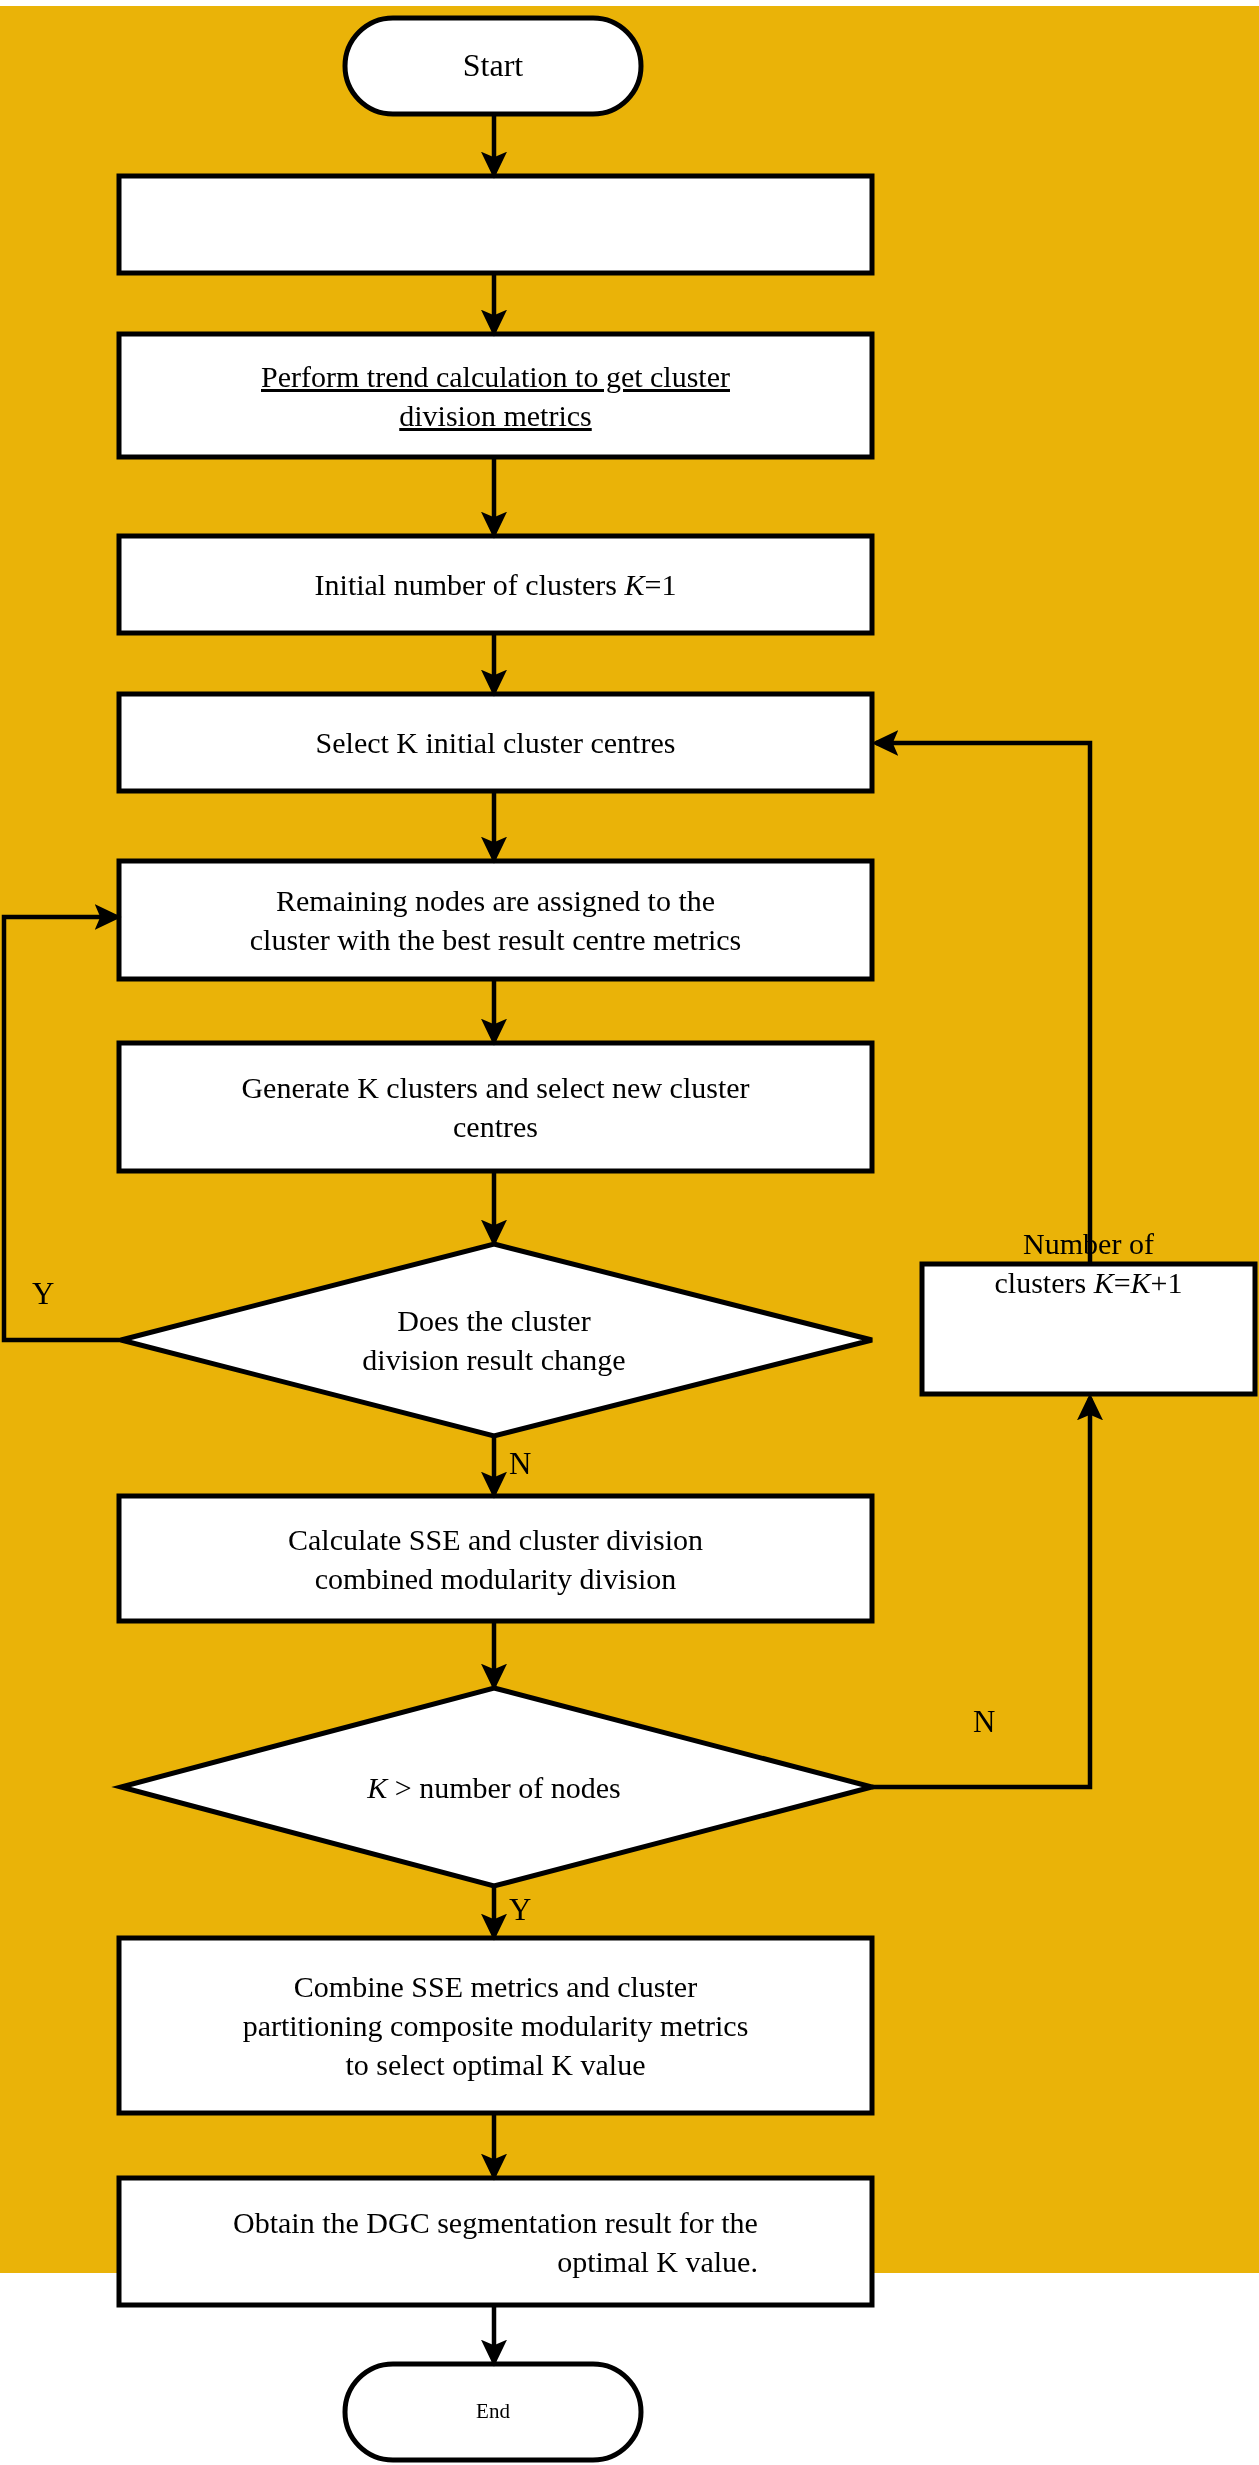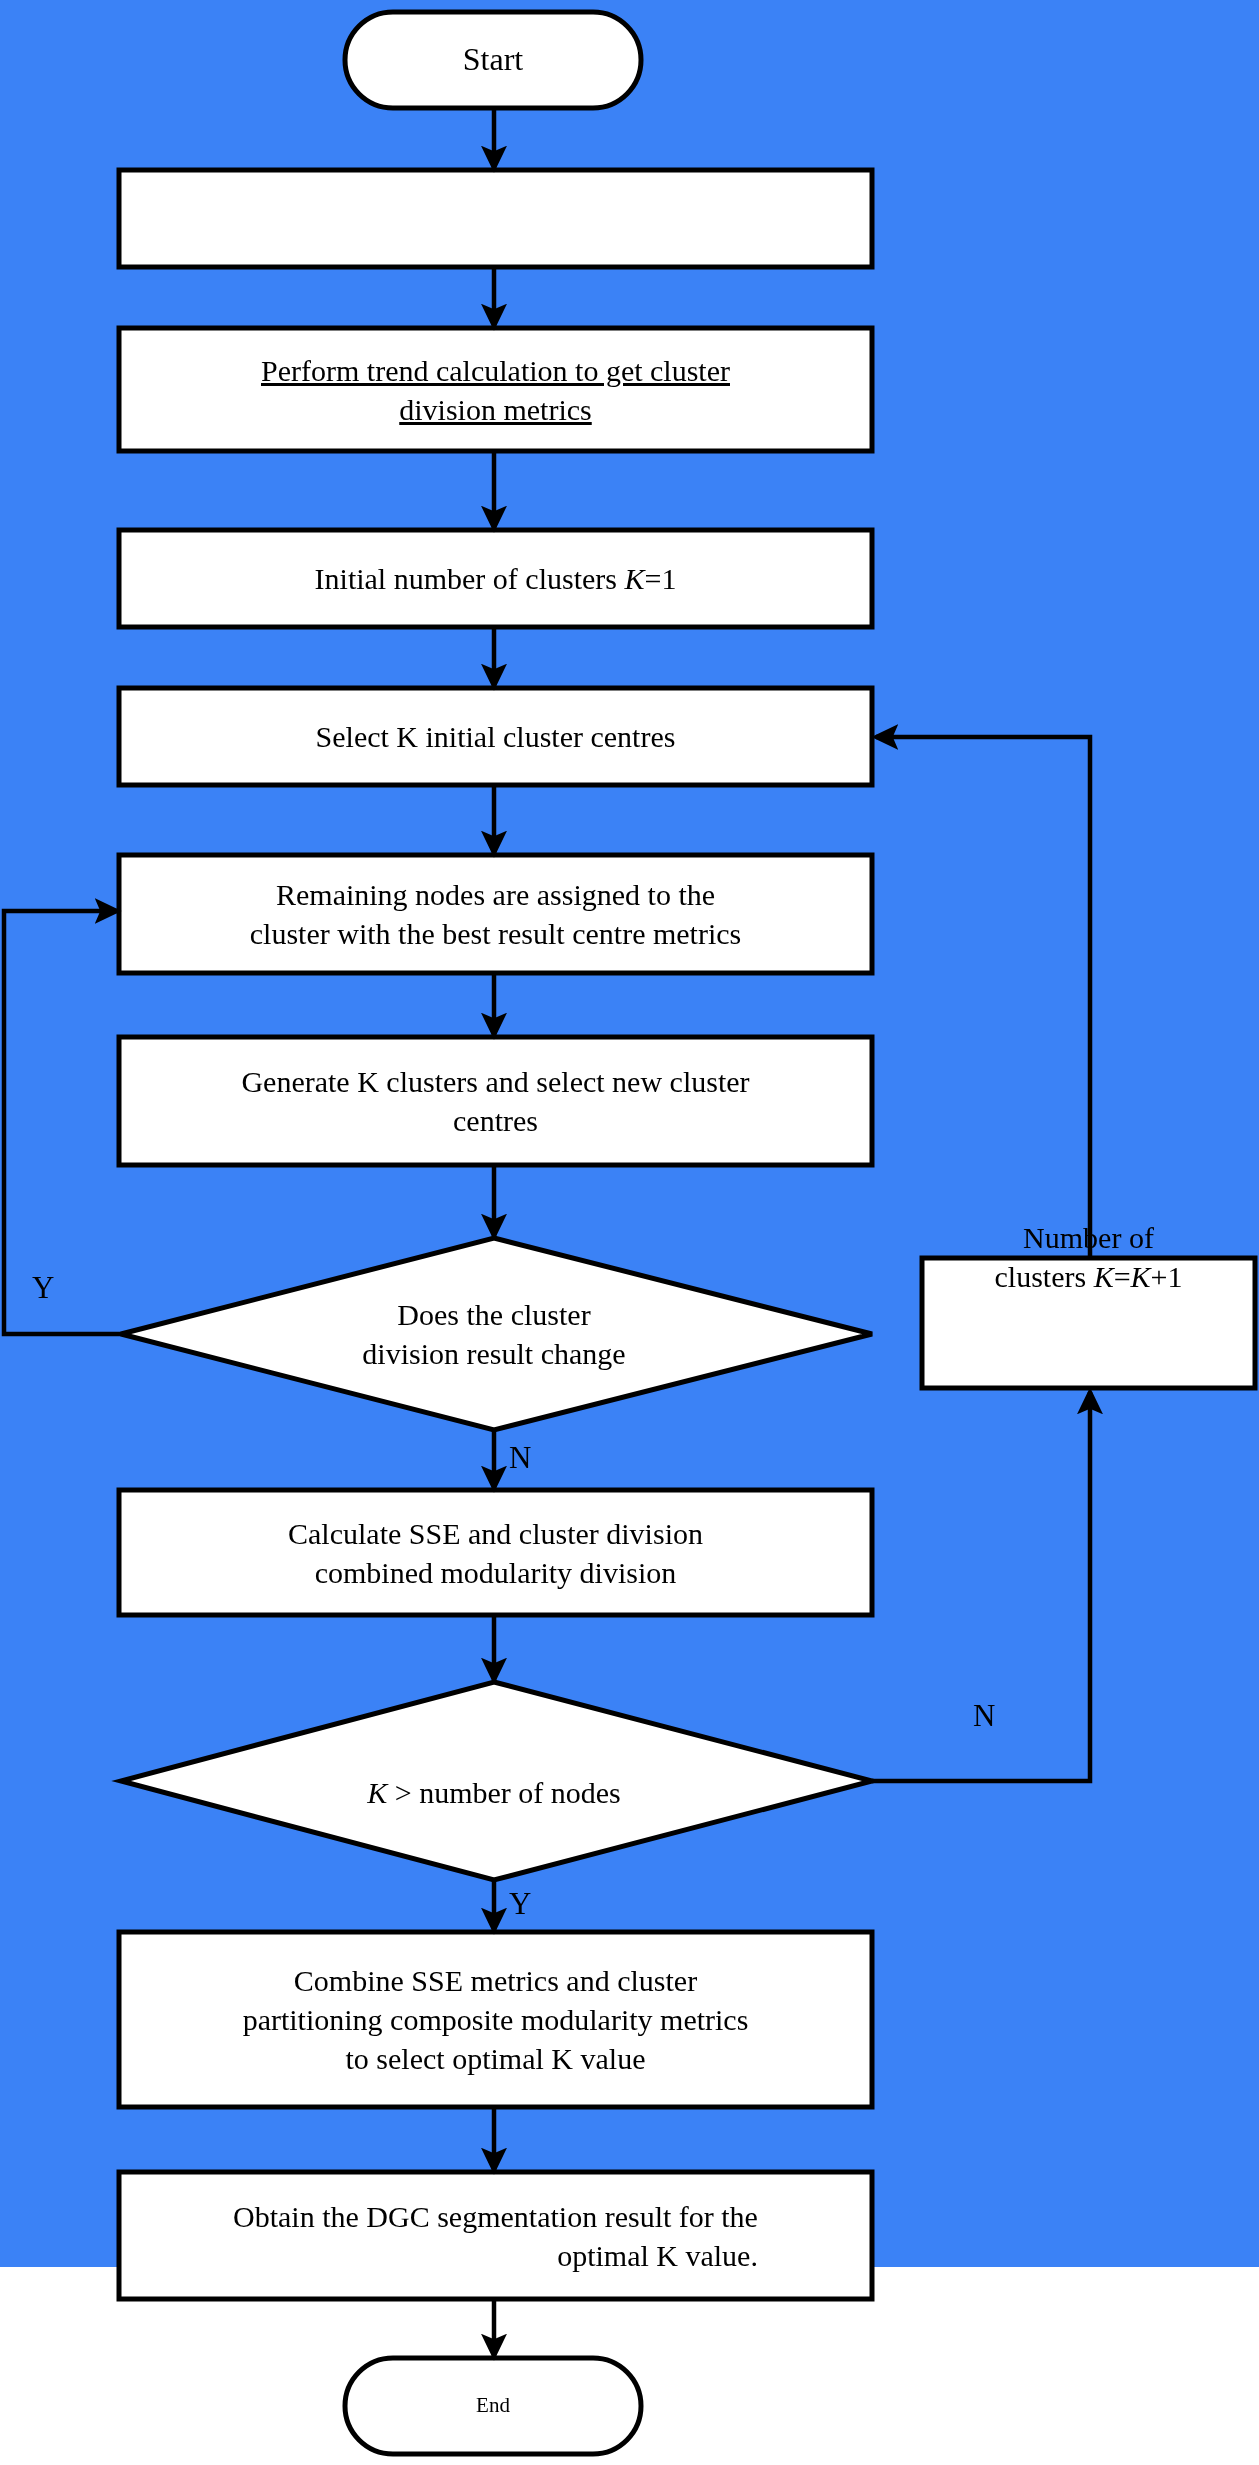--- a/index.html
+++ b/index.html
@@ -3,21 +3,21 @@
 <meta charset="utf-8">
 <title>DGC Clustering Flowchart</title>
 <style>
   html,body{margin:0;padding:0;background:#ffffff;}
   body{
     width:1259px;height:2465px;
     font-family:"Liberation Serif","DejaVu Serif",serif;
     color:#000000;
     overflow:hidden;
   }
-  #flow-root{position:relative;width:1259px;height:2267px;background:#3b82f6;}
+  #flow-root{position:relative;width:1259px;height:2267px;background:#eab308;margin-top:6px;}
   svg#flow-svg{position:absolute;left:0;top:0;width:1259px;height:2465px;}
   .node-shape{fill:#ffffff;stroke:#000000;stroke-width:5;}
   .conn{stroke:#000000;stroke-width:4.5;fill:none;stroke-linecap:butt;stroke-linejoin:miter;}
   .arrowhead{fill:#000000;stroke:none;}
   .node-label{
     position:absolute;
     display:flex;align-items:center;justify-content:center;
     text-align:center;
     font-family:"Liberation Serif","DejaVu Serif",serif;
     font-size:30px;
@@ -128,21 +128,21 @@
 division result change</div>
 
   <div class="node-label" style="left:922px;top:1192px;width:333px;height:130px;">
     <span><span>Number of
 clusters </span><span class="k-ital">K</span><span>=</span><span class="k-ital">K</span><span>+1</span></span>
   </div>
 
   <div class="node-label" style="left:119px;top:1490px;width:753px;height:125px;">Calculate SSE and cluster division
 combined modularity division</div>
 
-  <div class="node-label" style="left:244px;top:1750px;width:500px;height:62px;align-items:flex-end;">
+  <div class="node-label" style="left:244px;top:1750px;width:500px;height:62px;">
     <span><span class="k-ital">K</span><span> &gt; number of nodes</span></span>
   </div>
 
   <div class="node-label" style="left:119px;top:1932px;width:753px;height:175px;">Combine SSE metrics and cluster
 partitioning composite modularity metrics
 to select optimal K value</div>
 
   <div class="node-label" style="left:119px;top:2172px;width:753px;height:127px;text-align:right;">Obtain the DGC segmentation result for the
 optimal K value.</div>
 

